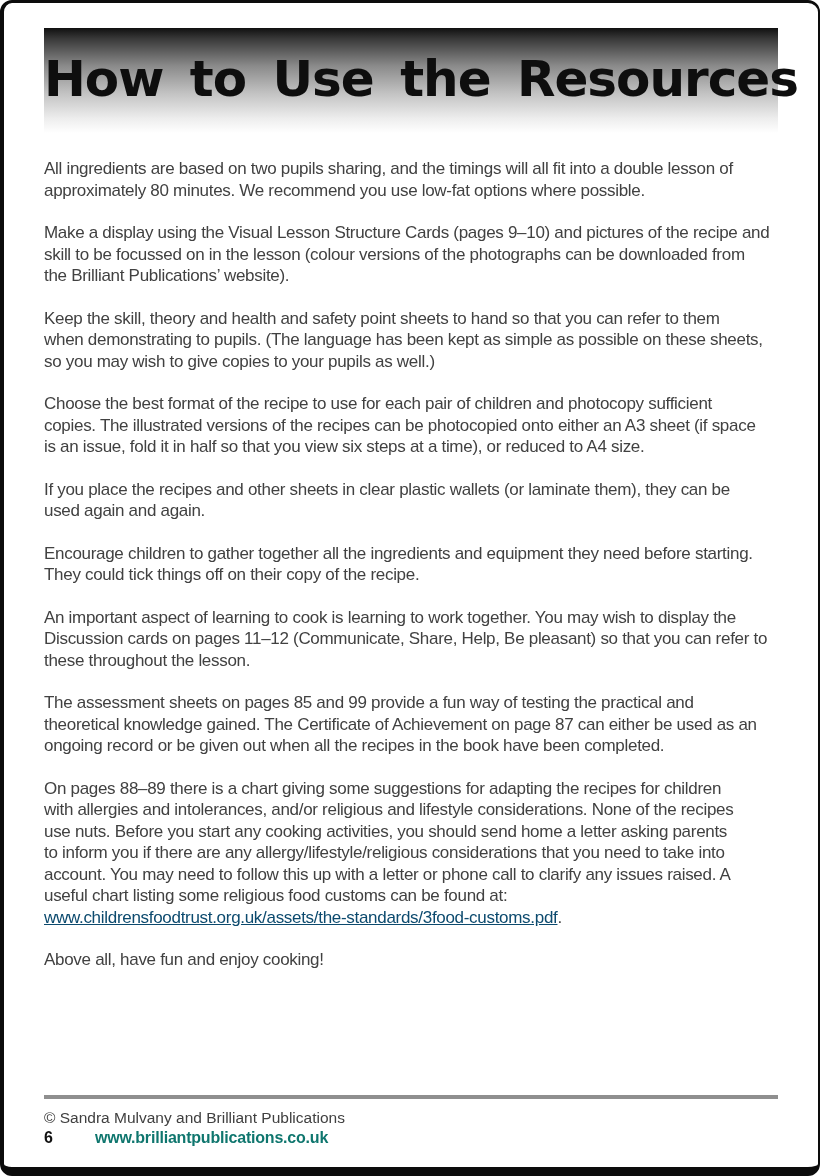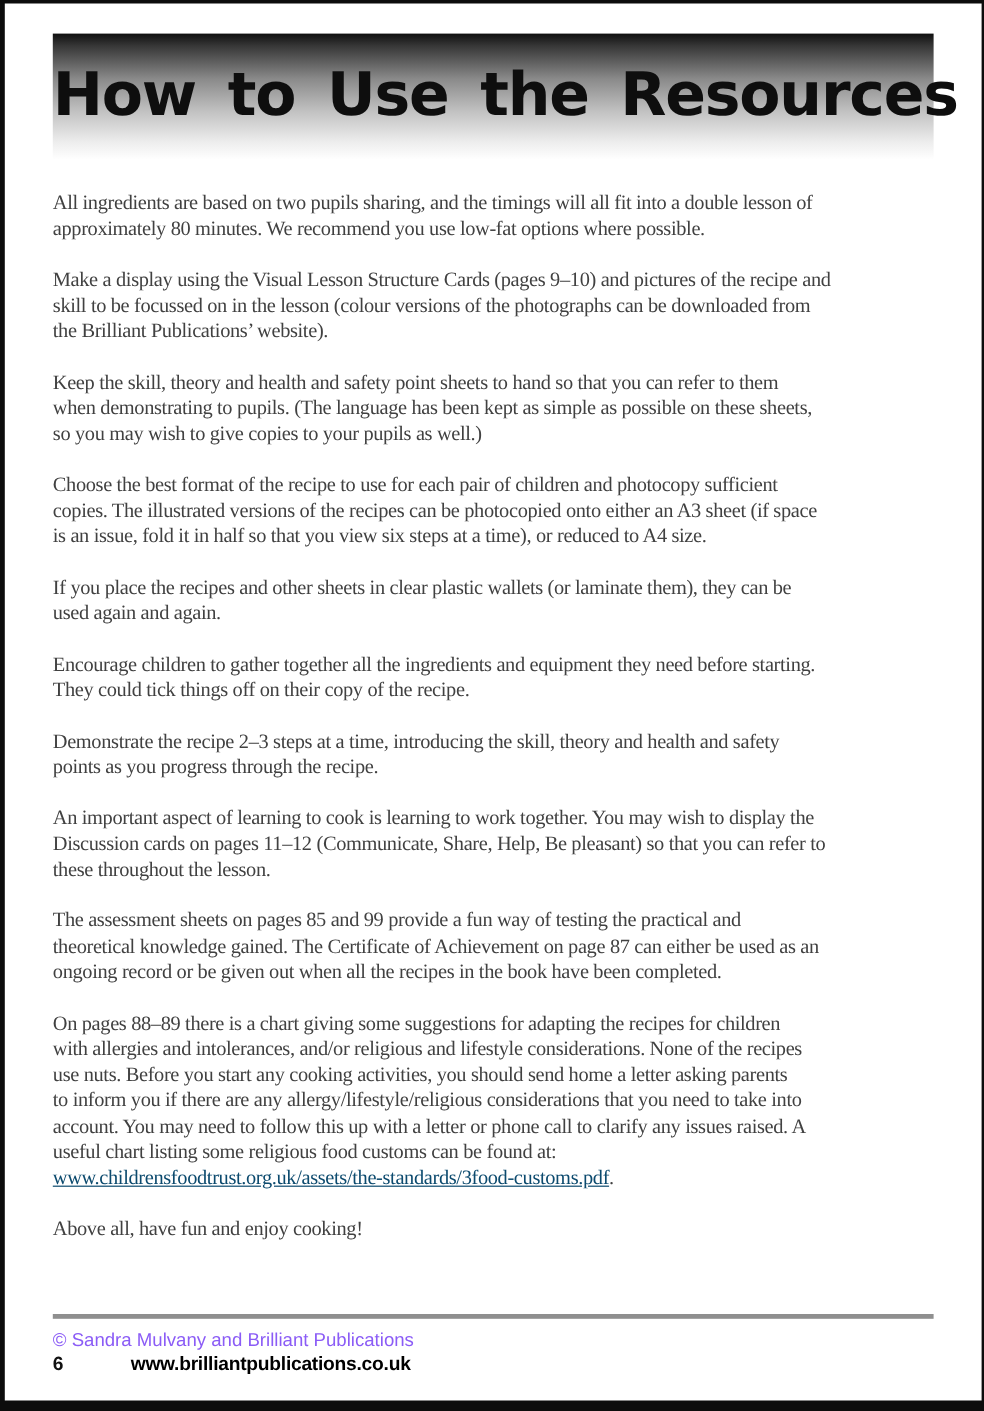--- a/index.html
+++ b/index.html
@@ -12,20 +12,21 @@
     width: 820px;
     height: 1176px;
     box-sizing: border-box;
     background: #ffffff;
     border-left: 4px solid #0c0c0c;
     border-top: 3px solid #0c0c0c;
     border-right: 2px solid #0c0c0c;
     border-bottom: 9px solid #0c0c0c;
     overflow: hidden;
     font-family: "Liberation Sans", sans-serif;
+    border-radius: 12px;
   }
   .title-banner {
     position: absolute;
     left: 40px;
     top: 25px;
     width: 734px;
     height: 105px;
     background: linear-gradient(180deg,
       #101010 0%, #383838 10%, #8a8a8a 36%,
       #c2c2c2 62%, #ededed 86%, #ffffff 100%);
@@ -49,21 +50,20 @@
     top: 155px;
     width: 740px;
     font-size: 17px;
     line-height: 21.5px;
     letter-spacing: -0.3px;
     color: #414141;
   }
   .body-text p {
     margin: 0 0 21px 0;
     white-space: pre-line;
-    font-family: Liberation Serif, serif;
   }
   .body-text a.doc-link {
     color: #0c4a6e;
     text-decoration: underline;
   }
   .footer-rule {
     position: absolute;
     left: 40px;
     top: 1092px;
     width: 734px;
@@ -80,39 +80,39 @@
     align-items: baseline;
   }
   .footer-book-title {
     font-size: 17.5px;
     font-weight: bold;
     color: #111111;
     letter-spacing: -0.2px;
   }
   .footer-copyright {
     font-size: 15.5px;
-    color: #8b5cf6;
+    color: #404040;
   }
   .footer-row2 {
     position: absolute;
     left: 40px;
     top: 1126px;
     display: flex;
     align-items: baseline;
   }
   .footer-page-number {
     font-size: 16px;
     font-weight: bold;
     color: #111111;
   }
   .footer-website {
-    margin-left: 56px;
+    margin-left: 42px;
     font-size: 16px;
     font-weight: bold;
-    color: #000000;
+    color: #0f766e;
     letter-spacing: -0.2px;
   }
 </style>
 </head>
 <body>
 
 <div class="page">
 
   <div class="title-banner">
     <h1>How to Use the Resources</h1>
@@ -127,22 +127,20 @@
     <p>Keep the skill, theory and health and safety point sheets to hand so that you can refer to them
 when demonstrating to pupils. (The language has been kept as simple as possible on these sheets,
 so you may wish to give copies to your pupils as well.)</p>
     <p>Choose the best format of the recipe to use for each pair of children and photocopy sufficient
 copies. The illustrated versions of the recipes can be photocopied onto either an A3 sheet (if space
 is an issue, fold it in half so that you view six steps at a time), or reduced to A4 size.</p>
     <p>If you place the recipes and other sheets in clear plastic wallets (or laminate them), they can be
 used again and again.</p>
     <p>Encourage children to gather together all the ingredients and equipment they need before starting.
 They could tick things off on their copy of the recipe.</p>
-    <p>Demonstrate the recipe 2–3 steps at a time, introducing the skill, theory and health and safety
-points as you progress through the recipe.</p>
     <p>An important aspect of learning to cook is learning to work together. You may wish to display the
 Discussion cards on pages 11–12 (Communicate, Share, Help, Be pleasant) so that you can refer to
 these throughout the lesson.</p>
     <p>The assessment sheets on pages 85 and 99 provide a fun way of testing the practical and
 theoretical knowledge gained. The Certificate of Achievement on page 87 can either be used as an
 ongoing record or be given out when all the recipes in the book have been completed.</p>
     <p><span>On pages 88–89 there is a chart giving some suggestions for adapting the recipes for children
 with allergies and intolerances, and/or religious and lifestyle considerations. None of the recipes
 use nuts. Before you start any cooking activities, you should send home a letter asking parents
 to inform you if there are any allergy/lifestyle/religious considerations that you need to take into

